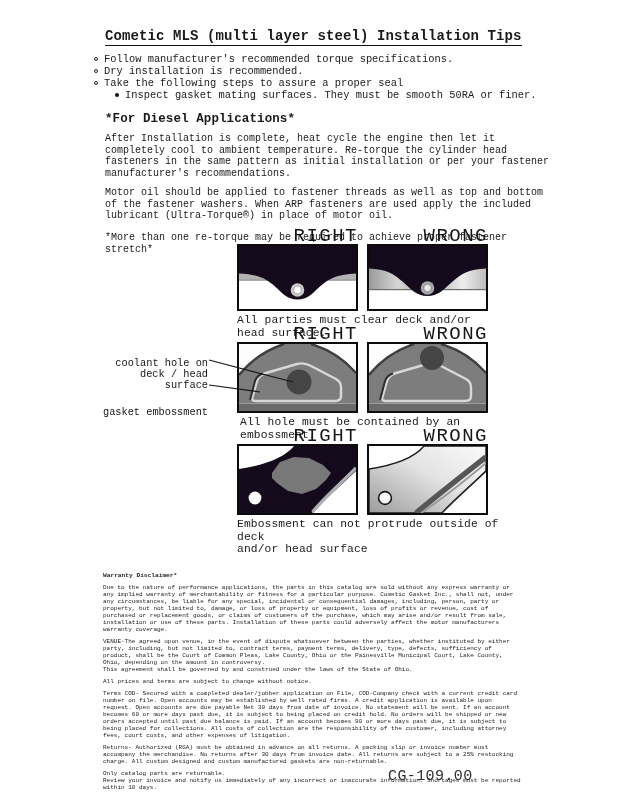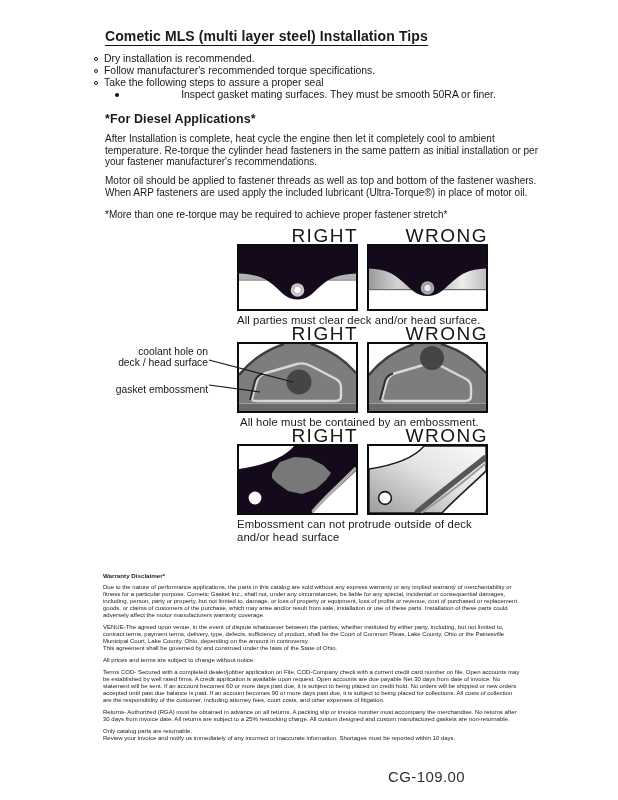--- a/index.html
+++ b/index.html
@@ -1,71 +1,71 @@
 <!DOCTYPE html>
 <html><head>
 <meta charset="utf-8">
 <style>
   html,body{margin:0;padding:0;background:#ffffff;}
   .page{position:relative;width:618px;height:800px;background:#ffffff;
-        font-family:Liberation Sans, sans-serif;color:#1a1a1a;overflow:hidden;}
+        font-family:Liberation Mono, monospace;color:#1a1a1a;overflow:hidden;}
 
   
   .content{position:absolute;left:92px;top:27px;width:460px;}
   .title-wrap{margin-left:13px;}
   .title{display:inline-block;font-size:14px;font-weight:700;letter-spacing:.1px;
          border-bottom:1.6px solid #111;padding-bottom:1px;}
   ul.tips{list-style:none;margin:7px 0 0 0;padding:0;font-size:10.4px;line-height:12px;}
   ul.tips li{position:relative;padding-left:12px;}
   ul.tips li .mk{position:absolute;left:2px;top:3.5px;width:4px;height:4px;
                  border:1px solid #222;border-radius:50%;box-sizing:border-box;background:transparent;}
-  ul.tips li.sub{margin-left:21px;text-align:center;}
+  ul.tips li.sub{margin-left:21px;}
   ul.tips li.sub .mk{width:4px;height:4px;background:#111;border:none;top:4px;}
   h2.diesel{font-size:12.5px;font-weight:700;margin:11px 0 0 13px;letter-spacing:.1px;}
   p.body{font-size:10px;line-height:11.7px;margin:7px 0 0 13px;width:447px;}
   p.note{margin-top:10px;}
 
   
   .diag{position:absolute;left:237px;width:262px;}
   #diag1{top:229px;} #diag2{top:327px;} #diag3{top:429px;}
   .dlabels{display:flex;width:251px;}
   .dlabels .dl{width:121px;text-align:right;font-size:19px;letter-spacing:1.5px;color:#161616;line-height:14px;}
   .dlabels .dl + .dl{margin-left:9px;}
   .dpanels{display:flex;margin-top:1px;}
   .panel{display:block;border:2px solid #0c0c0c;background:#fff;}
   .panel + .panel{margin-left:9px;}
   .dcaption{font-size:11.3px;margin-top:3px;letter-spacing:.1px;white-space:pre-line;line-height:12.5px;}
   #diag2 .dcaption{margin-left:3px;}
 
   
   .side-labels{position:absolute;left:100px;top:346px;width:108px;text-align:right;
                font-size:10.3px;line-height:11px;color:#161616;}
-  .side-labels .l1{white-space:pre-line;}
+  .side-labels .l1{white-space:pre-line;margin-top:12px;}
   .side-labels .l2{margin-top:16px;}
   .leader-svg{position:absolute;left:205px;top:338px;z-index:5;pointer-events:none;}
 
   
   .legal{position:absolute;left:103px;top:572px;width:418px;font-size:6px;line-height:7px;color:#222;}
   .legal h3{font-size:6.2px;font-weight:700;margin:0 0 5px 0;}
   .legal p{margin:0 0 5px 0;white-space:pre-line;}
 
   .pagenum{position:absolute;left:388px;top:768px;font-size:15px;color:#2e2e2e;letter-spacing:.4px;}
 </style>
 </head>
 <body>
 
 <div class="page">
 
   <div class="content">
     <div class="title-wrap">
       <span class="title">Cometic MLS (multi layer steel) Installation Tips</span>
     </div>
     <ul class="tips">
+      <li><span class="mk"></span><span>Follow manufacturer's recommended torque specifications.</span></li>
       <li><span class="mk"></span><span>Dry installation is recommended.</span></li>
-      <li><span class="mk"></span><span>Follow manufacturer's recommended torque specifications.</span></li>
       <li><span class="mk"></span><span>Take the following steps to assure a proper seal</span></li>
       <li class="sub"><span class="mk"></span><span>Inspect gasket mating surfaces.  They must be smooth 50RA or finer.</span></li>
     </ul>
     <h2 class="diesel">*For Diesel Applications*</h2>
     <p class="body">After Installation is complete, heat cycle the engine then let it completely cool to ambient temperature. Re-torque the cylinder head fasteners in the same pattern as initial installation or per your fastener manufacturer's recommendations.</p>
     <p class="body">Motor oil should be applied to fastener threads as well as top and bottom of the fastener washers. When ARP fasteners are used apply the included lubricant (Ultra-Torque®) in place of motor oil.</p>
     <p class="body note">*More than one re-torque may be required to achieve proper fastener stretch*</p>
   </div>
 
   <div class="diag" id="diag1">

